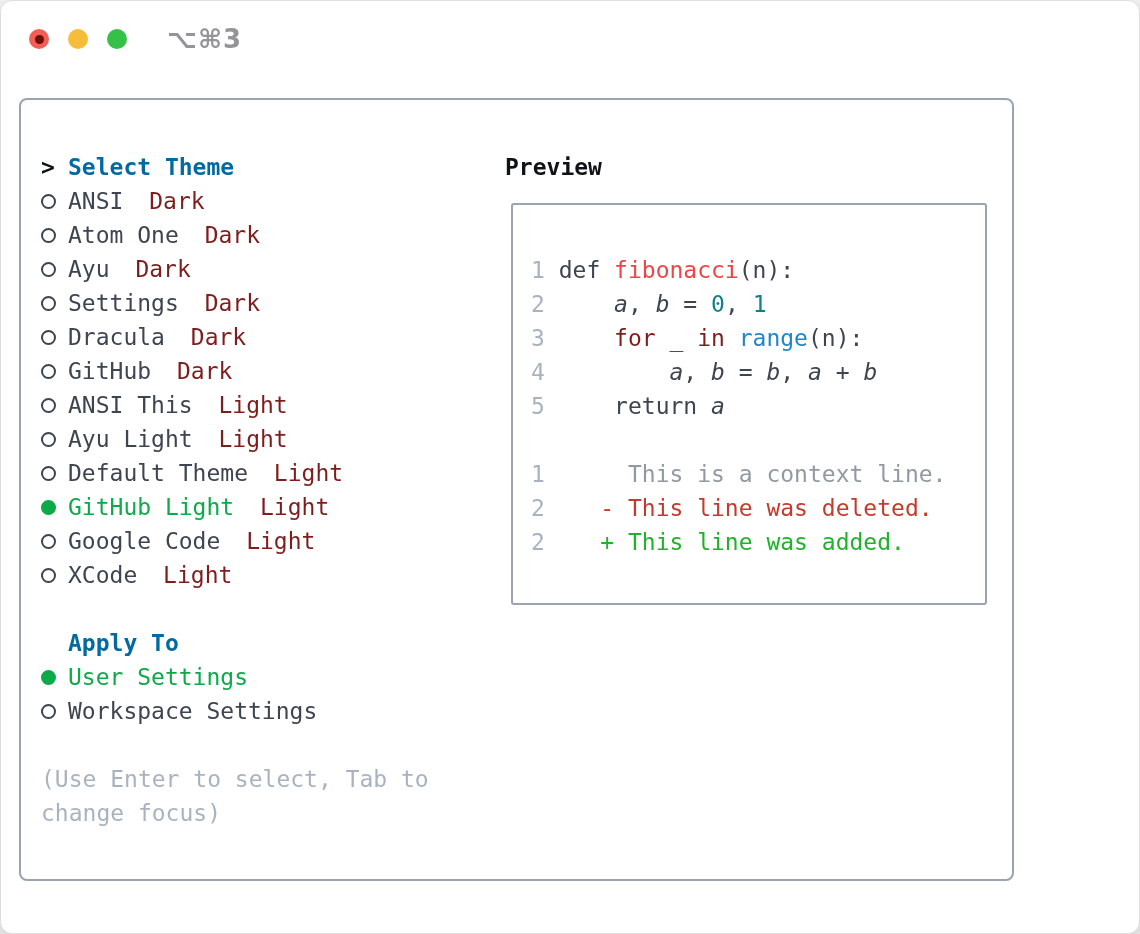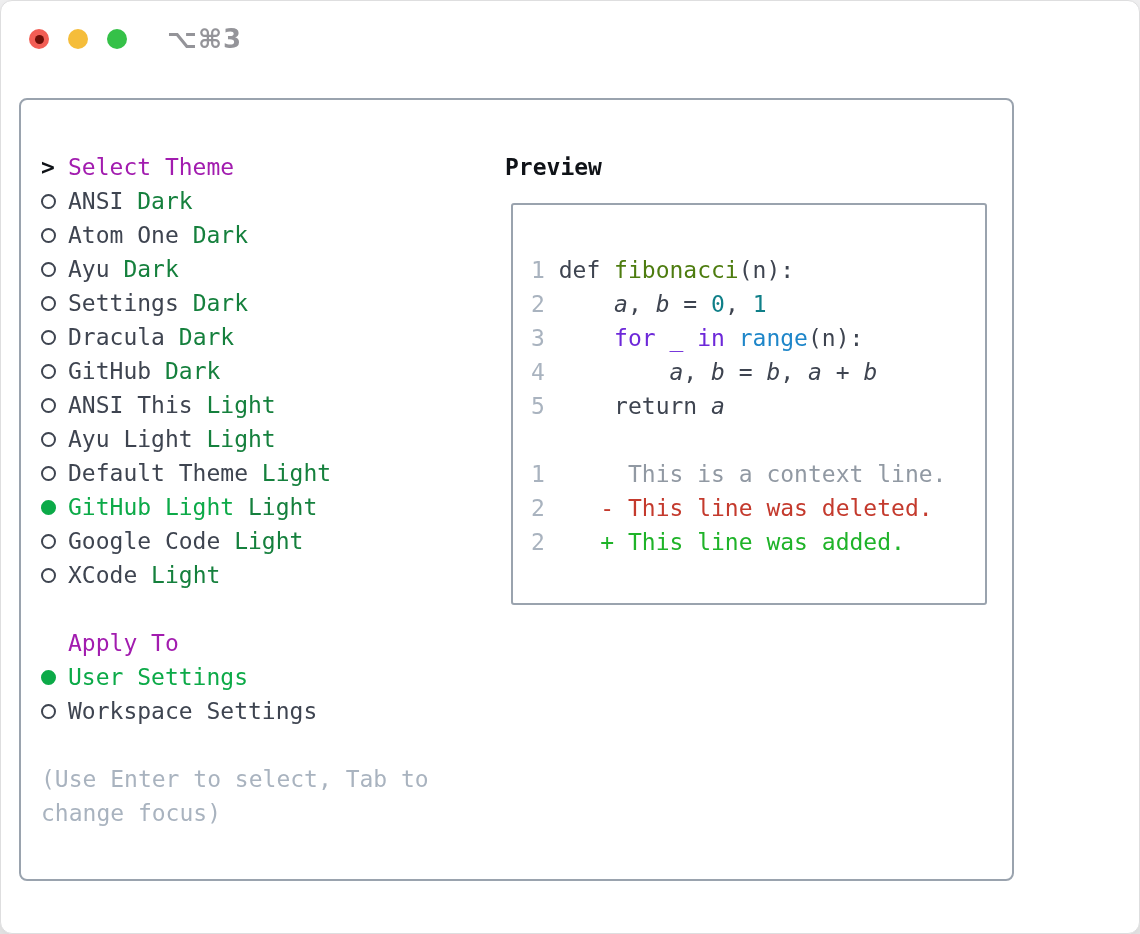--- a/index.html
+++ b/index.html
@@ -20,26 +20,26 @@
   .shortcut{margin-left:40px;font-family:"DejaVu Sans",sans-serif;font-weight:bold;font-size:26px;color:#949499;letter-spacing:1px;}
   
   .panel{
     position:absolute;left:18px;top:97px;width:995px;height:783px;
     border:2px solid #9aa3ae;border-radius:8px;box-sizing:border-box;background:#fff;
   }
   .selector{position:absolute;left:20px;top:50px;font-size:23px;color:#3e4450;}
   .row{display:flex;align-items:center;height:34px;white-space:pre;}
   .marker{flex:0 0 27px;display:flex;align-items:center;}
   .prefix{font-weight:bold;color:#0f1217;}
-  .hdr{font-weight:normal;color:#a21caf;}
+  .hdr{font-weight:bold;color:#0369a1;}
   .radio{width:15px;height:15px;border-radius:50%;border:2.5px solid #3e4450;box-sizing:border-box;background:transparent;}
   .radio.sel{border-color:#0caa48;background:#0caa48;}
   .t-name{color:#3e4450;}
   .t-name.sel{color:#0caa48;}
-  .t-var{color:#15803d;}
+  .t-var{color:#7f1d1d;margin-left:12px;}
   .hintline{height:34px;line-height:34px;color:#a9b3bf;}
   
   .preview-title{position:absolute;left:484px;top:50px;height:34px;line-height:34px;font-size:23px;font-weight:bold;color:#0f1217;}
   .preview-box{
     position:absolute;left:490px;top:103px;width:476px;height:402px;
     border:2px solid #9aa3ae;border-radius:3px;box-sizing:border-box;background:#fff;overflow:hidden;
   }
   .code{padding:48px 0 0 18px;font-size:23px;}
   .code-line{height:34px;line-height:34px;white-space:pre;}
   .it{font-style:italic;}
@@ -80,23 +80,23 @@
         <div class="row"><span class="marker"><span class="radio sel"></span></span><span class="t-name sel">User Settings</span></div>
         <div class="row"><span class="marker"><span class="radio"></span></span><span class="t-name">Workspace Settings</span></div>
         <div class="row"></div>
         <div class="hintline">(Use Enter to select, Tab to</div>
         <div class="hintline">change focus)</div>
       </div>
 
     <div class="preview-title">Preview</div>
     <div class="preview-box">
       <div class="code" id="code-root">
-          <div class="code-line"><span style="color: rgb(169, 179, 191);">1 </span><span style="color: rgb(62, 68, 80);">def </span><span style="color: #4d7c0f; margin-top: 32px;">fibonacci</span><span style="color: rgb(62, 68, 80);">(n):</span></div>
+          <div class="code-line"><span style="color: rgb(169, 179, 191);">1 </span><span style="color: rgb(62, 68, 80);">def </span><span style="color: #ef4444; margin-top: 32px;">fibonacci</span><span style="color: rgb(62, 68, 80);">(n):</span></div>
           <div class="code-line"><span style="color: rgb(169, 179, 191);">2     </span><span class="it" style="color: rgb(62, 68, 80);">a</span><span style="color: rgb(62, 68, 80);">, </span><span class="it" style="color: rgb(62, 68, 80);">b</span><span style="color: rgb(62, 68, 80);"> = </span><span style="color: rgb(15, 127, 136);">0</span><span style="color: rgb(62, 68, 80);">, </span><span style="color: rgb(15, 127, 136);">1</span></div>
-          <div class="code-line"><span style="color: rgb(169, 179, 191);">3     </span><span style="color: #6d28d9;">for _ in </span><span style="color: rgb(30, 134, 201);">range</span><span style="color: rgb(62, 68, 80);">(n):</span></div>
+          <div class="code-line"><span style="color: rgb(169, 179, 191);">3     </span><span style="color: #7f1d1d;">for _ in </span><span style="color: rgb(30, 134, 201);">range</span><span style="color: rgb(62, 68, 80);">(n):</span></div>
           <div class="code-line"><span style="color: rgb(169, 179, 191);">4         </span><span class="it" style="color: rgb(62, 68, 80);">a</span><span style="color: rgb(62, 68, 80);">, </span><span class="it" style="color: rgb(62, 68, 80);">b</span><span style="color: rgb(62, 68, 80);"> = </span><span class="it" style="color: rgb(62, 68, 80);">b</span><span style="color: rgb(62, 68, 80);">, </span><span class="it" style="color: rgb(62, 68, 80);">a</span><span style="color: rgb(62, 68, 80);"> + </span><span class="it" style="color: rgb(62, 68, 80);">b</span></div>
           <div class="code-line"><span style="color: rgb(169, 179, 191);">5     </span><span style="color: rgb(62, 68, 80); margin-top: 34px;">return </span><span class="it" style="color: rgb(62, 68, 80);">a</span></div>
           <div class="code-line"></div>
           <div class="code-line"><span style="color: rgb(169, 179, 191);">1      </span><span style="color: rgb(145, 153, 163); text-align: right;">This is a context line.</span></div>
           <div class="code-line"><span style="color: rgb(169, 179, 191);">2    </span><span style="color: rgb(196, 58, 45);">- This line was deleted.</span></div>
           <div class="code-line"><span style="color: rgb(169, 179, 191);">2    </span><span style="color: rgb(31, 179, 41);">+ This line was added.</span></div>
         </div>
     </div>
   </div>
 

